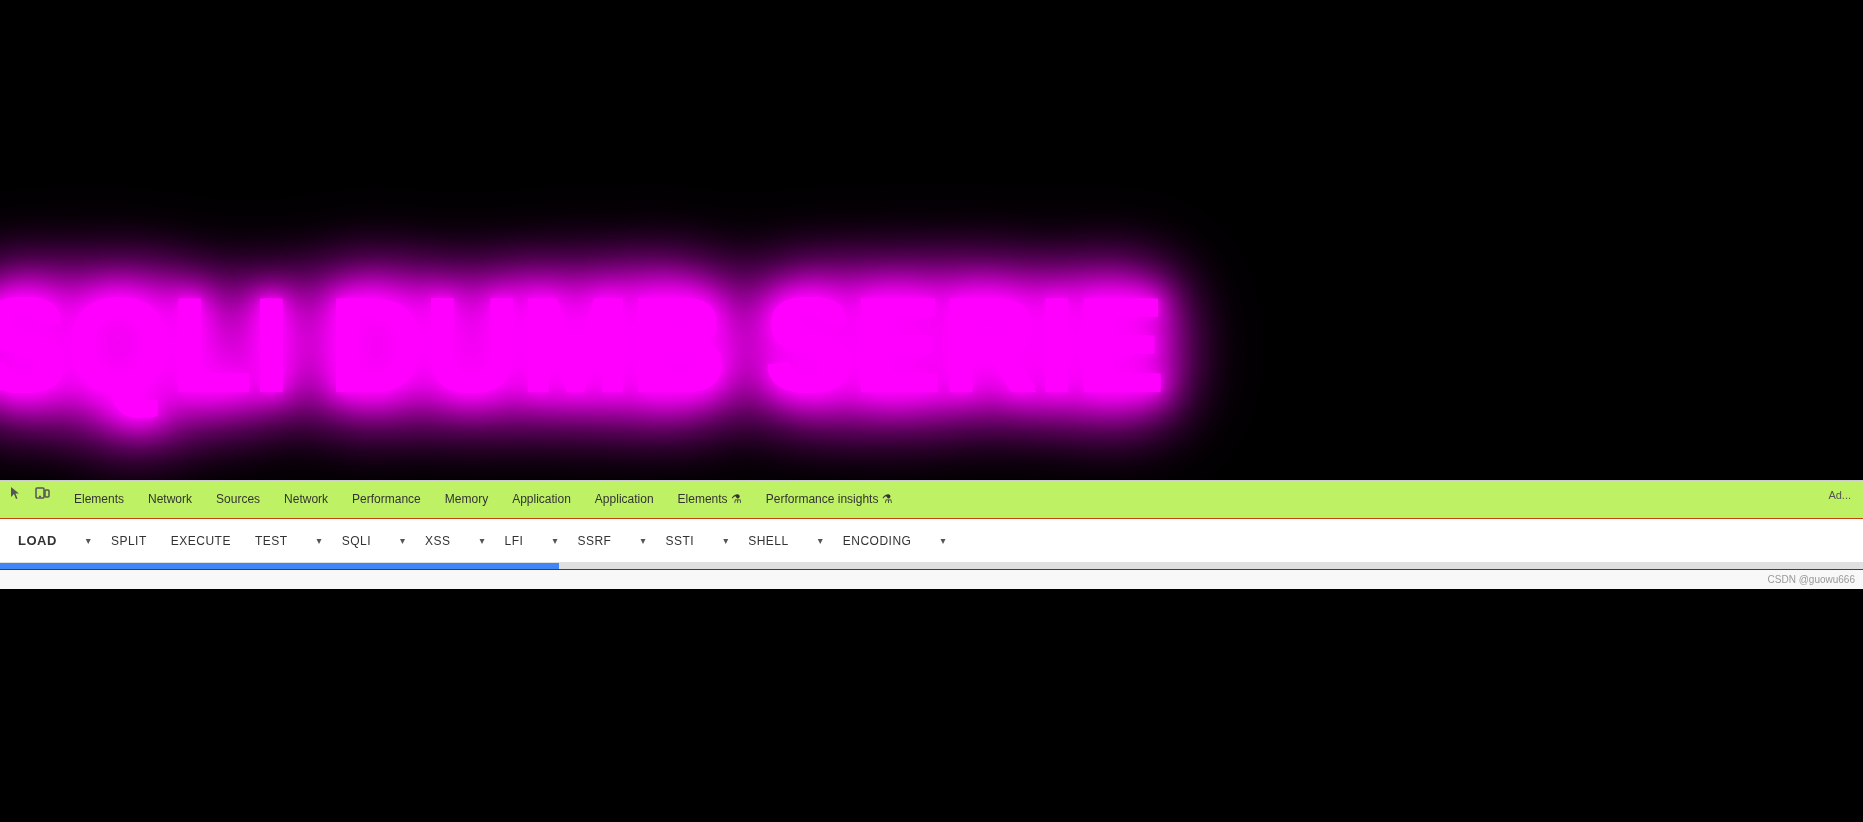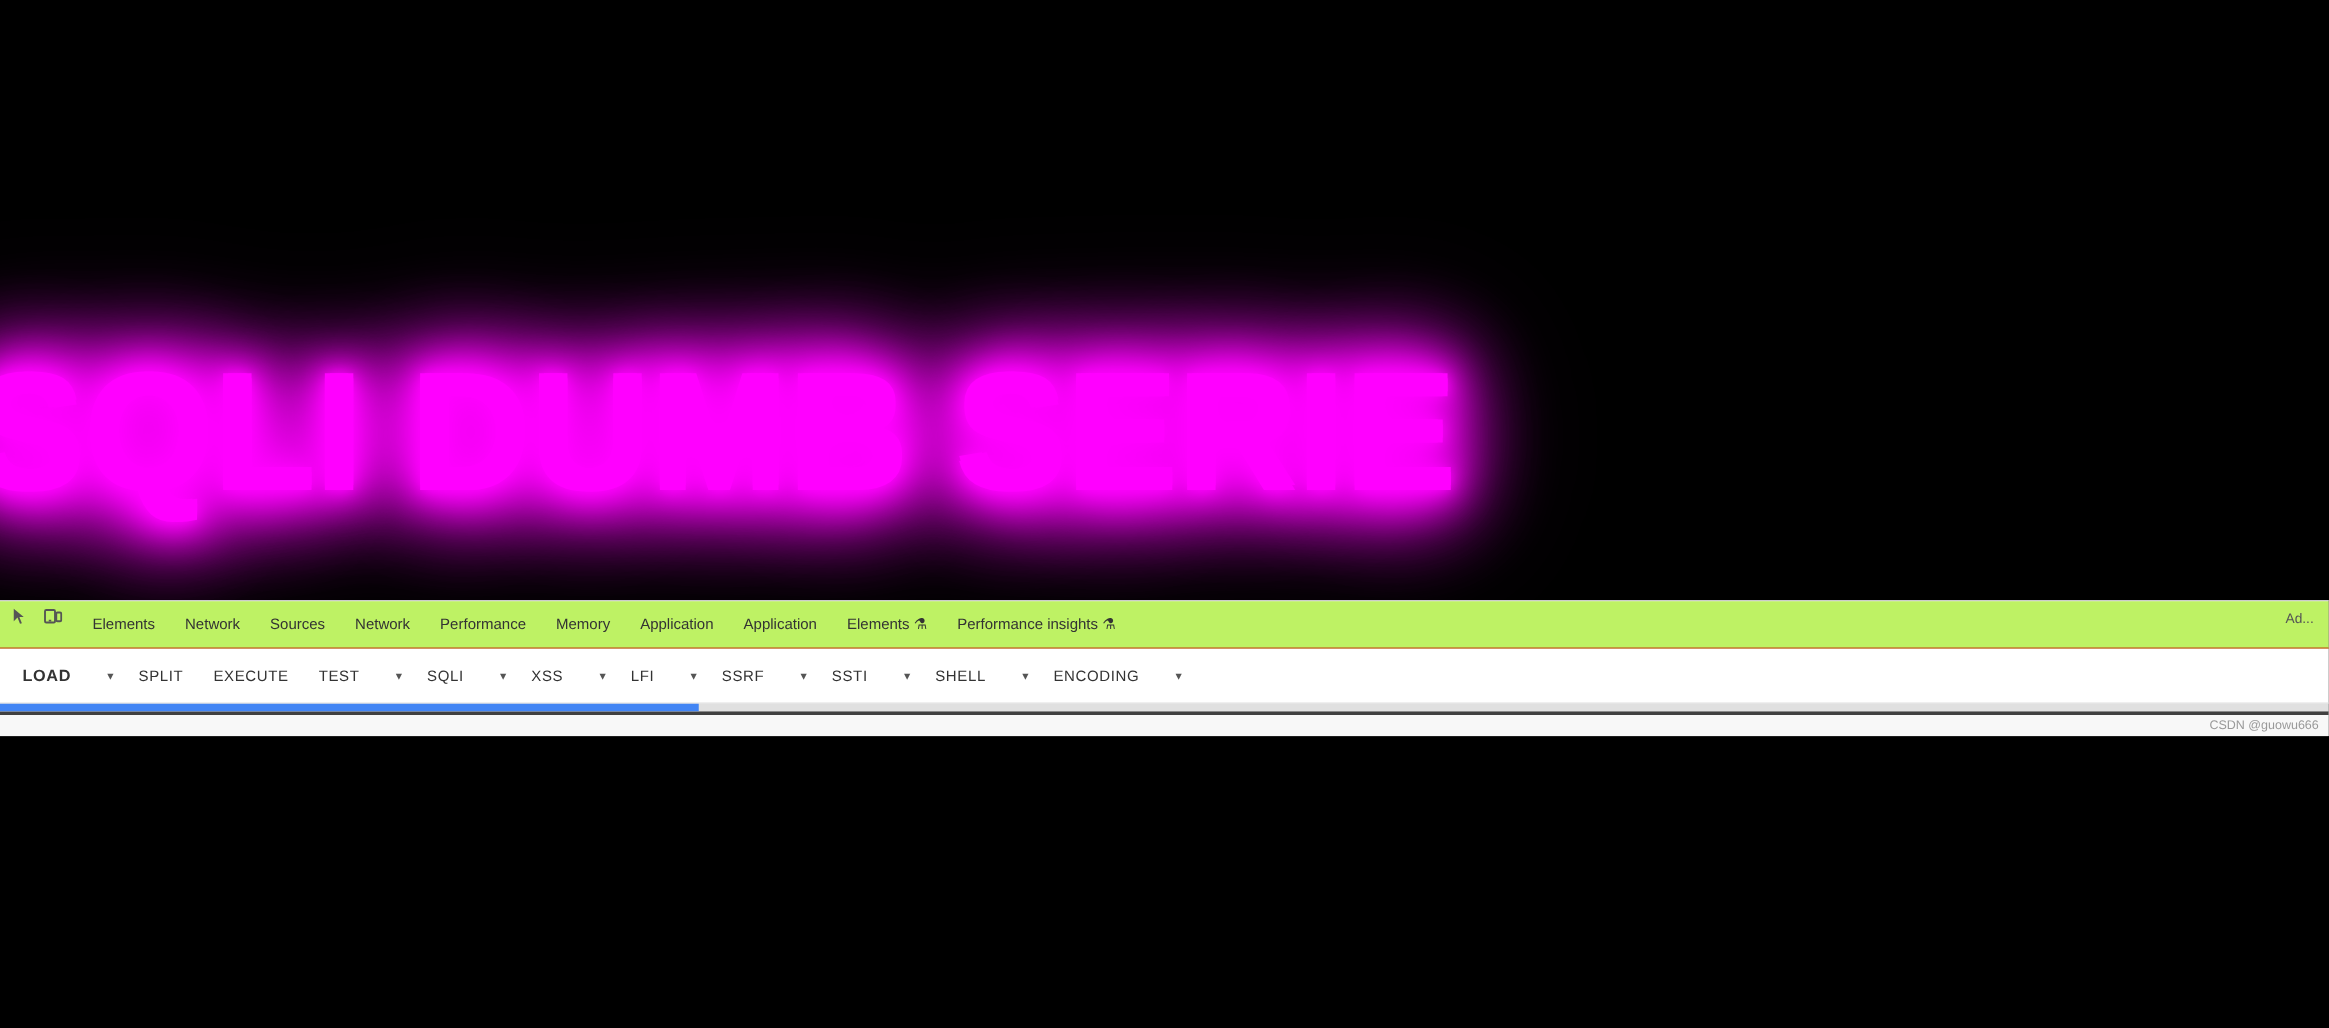--- a/index.html
+++ b/index.html
@@ -207,21 +207,21 @@
 
     .url-value {
       font-size: 13px;
       color: #222;
       font-family: 'Courier New', monospace;
     }
 
     
     .bottom-bar {
       background: #f8f8f8;
-      border-top: 3px solid #404040;
+      border-top: 1px solid #404040;
       height: 20px;
       display: flex;
       align-items: center;
       justify-content: flex-end;
       padding-right: 8px;
     }
 
     .csdn-watermark {
       font-size: 10px;
       color: #999;

